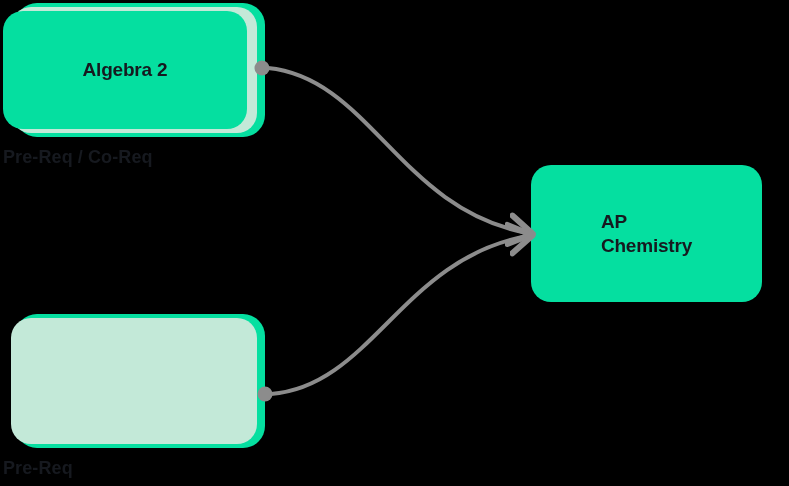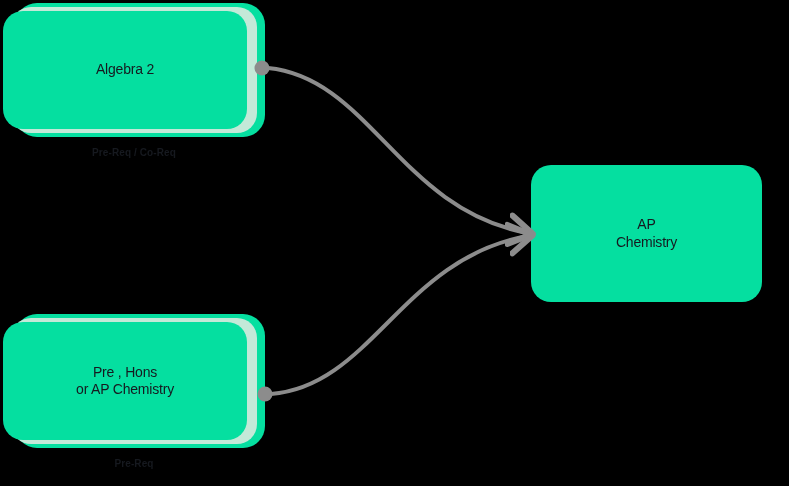--- a/index.html
+++ b/index.html
@@ -33,47 +33,46 @@
   .layer-front {
     position: absolute;
     border-radius: 20px;
     background: var(--green);
     display: flex;
     align-items: center;
     justify-content: center;
   }
   .card-text {
     color: var(--ink);
-    font-weight: normal;
-    font-size: 14px;
+    font-weight: bold;
+    font-size: 19px;
     line-height: 1.24;
-    text-align: center;
     letter-spacing: -0.2px;
     white-space: pre-line;
     padding: 0 10px;
   }
 
   
   .node-flat {
     position: absolute;
     border-radius: 20px;
     background: var(--green);
     display: flex;
     align-items: center;
     justify-content: center;
   }
 
   
   .sub-label {
     position: absolute;
     color: var(--ink);
-    font-size: 10px;
+    font-size: 18px;
     font-weight: bold;
     letter-spacing: 0.1px;
-    text-align: center;
+    text-align: left;
     white-space: nowrap;
   }
 
   
   #edges {
     position: absolute;
     left: 0;
     top: 0;
     width: 789px;
     height: 486px;
@@ -90,24 +89,20 @@
     <div class="layer-mid" style="left:8px; top:4px; width:246px; height:126px;"></div>
     <div class="layer-front" style="left:0px; top:8px; width:244px; height:118px;">
       <span class="card-text">Algebra 2</span>
     </div>
   </div>
   <div class="sub-label" style="left:3px; top:147px; width:262px;">Pre-Req / Co-Req</div>
 
   <div class="node-stack" style="left:3px; top:314px; width:262px; height:134px;">
     <div class="layer-back" style="left:12px; top:0px; width:250px; height:134px;"></div>
     <div class="layer-mid" style="left:8px; top:4px; width:246px; height:126px;"></div>
-    <div class="layer-front" style="left:0px; top:8px; width:244px; height:118px;">
-      <span class="card-text">Pre , Hons
-or AP Chemistry</span>
-    </div>
   </div>
   <div class="sub-label" style="left:3px; top:458px; width:262px;">Pre-Req</div>
 
   <div class="node-flat" style="left:531px; top:165px; width:231px; height:137px;">
     <span class="card-text">AP
 Chemistry</span>
   </div>
 
   <svg id="edges" viewBox="0 0 789 486" xmlns="http://www.w3.org/2000/svg">
     <defs>

